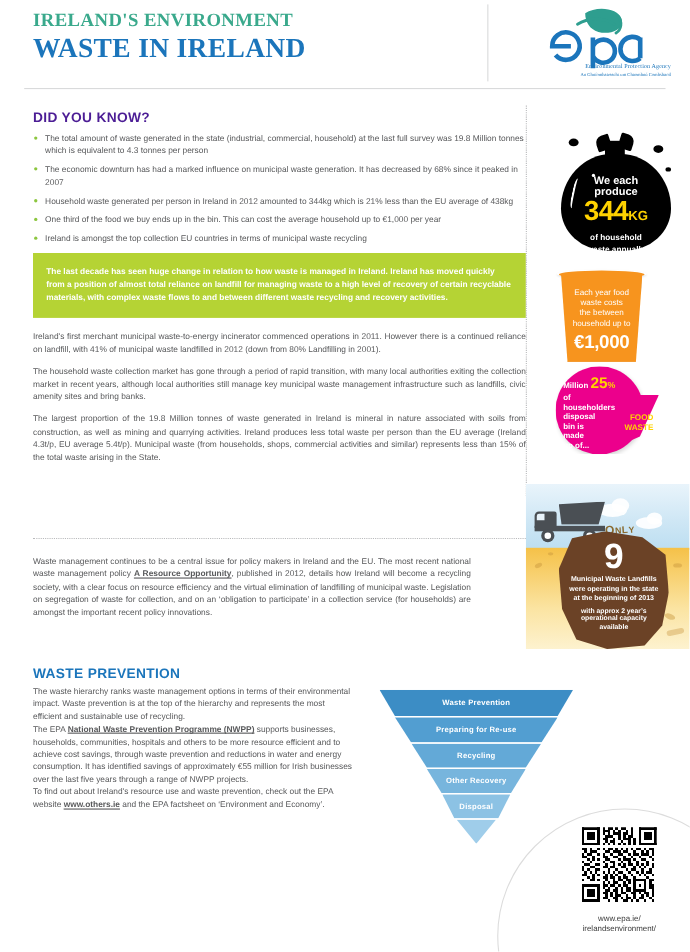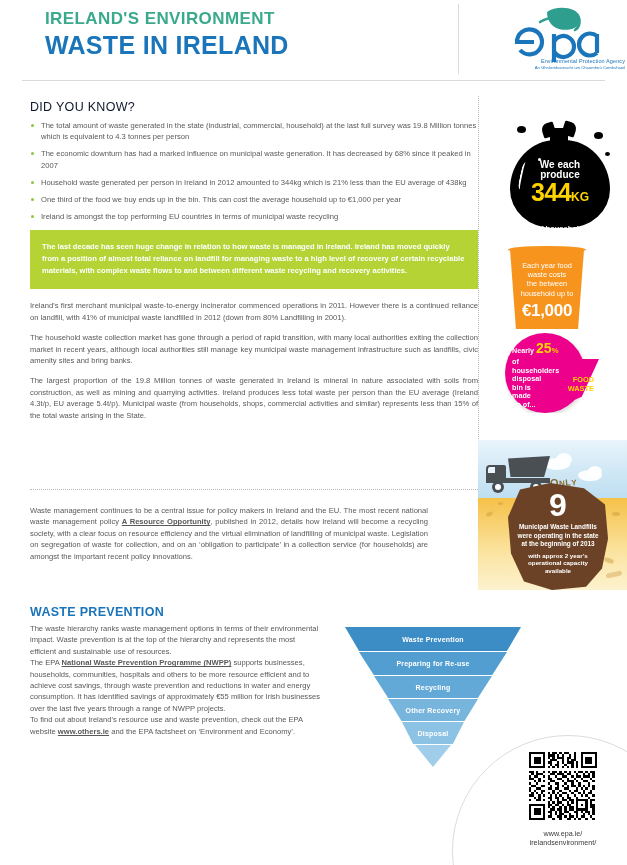--- a/index.html
+++ b/index.html
@@ -5,39 +5,39 @@
   html,body{margin:0;padding:0;}
   body{
     width:627px;height:865px;overflow:hidden;position:relative;
     background:#ffffff;
     font-family:"Liberation Sans", sans-serif;
     color:#58595b;
   }
   .page{position:absolute;inset:0;width:627px;height:865px;background:#fff;}
 
   
-  .header{position:absolute;left:15px;top:0;width:549px;height:78px;}
+  .header{position:absolute;left:0;top:0;width:549px;height:78px;font-family:Liberation Serif, serif;}
   .hdr-title-wrap{position:absolute;left:30px;top:8px;}
   .hdr-line1{font-size:17px;font-weight:bold;letter-spacing:.4px;color:#3aa98c;
     line-height:22px;font-stretch:condensed;}
   .hdr-line2{font-size:25px;font-weight:bold;letter-spacing:.3px;color:#1b75bb;
     line-height:28px;margin-top:1px;}
   .hdr-sep{position:absolute;left:443px;top:4px;width:1px;height:70px;background:#d9dadb;}
 
   
   .epa-logo{position:absolute;left:470px;top:6px;width:140px;height:70px;}
   .epa-txt{position:absolute;left:16px;top:52px;width:124px;text-align:right;}
   .epa-txt .l1{font-size:5.5px;color:#1b75bb;letter-spacing:.1px;line-height:7px;}
   .epa-txt .l2{font-size:4.2px;color:#1b75bb;line-height:6px;}
 
   .hdr-rule{position:absolute;left:22px;top:80px;width:583px;height:1px;background:#d9dadb;}
 
   
   .col-main{position:absolute;left:30px;top:100px;width:448px;}
-  h2.sec-green{font-size:12.5px;font-weight:normal;color:#0f172a;letter-spacing:.3px;margin:0 0 6px 0;}
+  h2.sec-green{font-size:12.5px;font-weight:bold;color:#4c1d95;letter-spacing:.3px;margin:0 0 6px 0;}
   h2.sec-orange{font-size:12.5px;font-weight:bold;color:#f15a24;letter-spacing:.3px;margin:0 0 6px 0;}
   h2.sec-blue{font-size:12.5px;font-weight:bold;color:#1b75bb;letter-spacing:.3px;margin:0 0 4px 0;}
 
   ul.dyk{list-style:none;margin:0;padding:0;}
   ul.dyk li{position:relative;padding-left:11px;font-size:7.6px;line-height:11.2px;
     margin-bottom:6px;color:#58595b;}
   ul.dyk li::before{content:"";position:absolute;left:1px;top:4px;width:3px;height:3px;
     background:#8cc63f;border-radius:50%;}
 
   .callout{margin-top:8px;background:#b5d334;color:#ffffff;font-weight:bold;
@@ -68,21 +68,21 @@
     border-left:2px solid #fff;border-radius:40%;transform:rotate(12deg);}
   .bag-dot-a{position:absolute;left:30px;top:36px;width:3px;height:3px;background:#fff;border-radius:50%;}
   .spk{position:absolute;background:#000;border-radius:50%;}
   .spk.s1{left:9px;top:4px;width:9px;height:7px;}
   .spk.s2{left:86px;top:10px;width:9px;height:7px;}
   .spk.s3{left:97px;top:30px;width:5px;height:4px;}
   .bag-text{position:absolute;left:0;top:38px;width:104px;text-align:center;color:#fff;}
   .bag-t1{font-size:10px;font-weight:bold;line-height:10px;}
   .bag-big{font-size:25px;font-weight:bold;color:#ffd200;line-height:25px;letter-spacing:-.5px;}
   .bag-big .kg{font-size:12px;letter-spacing:0;}
-  .bag-t2{font-size:7.5px;font-weight:bold;line-height:9px;margin-top:14px;}
+  .bag-t2{font-size:7.5px;font-weight:bold;line-height:9px;margin-top:2px;}
 
   
   .cup{position:absolute;left:510px;top:249px;width:74px;height:80px;
     background:#f7941e;color:#fff;text-align:center;
     clip-path:polygon(0% 0%,100% 0%,92% 100%,8% 100%);
     box-shadow:2px 3px 5px rgba(0,0,0,.18);}
   .cup-rim{position:absolute;left:506px;top:245px;width:82px;height:8px;
     background:#fff;border-radius:50%;box-shadow:0 1px 2px rgba(0,0,0,.10);}
   .cup-lip{position:absolute;left:508px;top:246px;width:78px;height:7px;
     background:#f7941e;border-radius:50%;}
@@ -205,39 +205,39 @@
   </div>
   <div class="hdr-rule"></div>
 
   <div class="col-main">
     <h2 class="sec-green">DID YOU KNOW?</h2>
     <ul class="dyk">
       <li>The total amount of waste generated in the state (industrial, commercial, household) at the last full survey was 19.8 Million tonnes which is equivalent to 4.3 tonnes per person</li>
       <li>The economic downturn has had a marked influence on municipal waste generation. It has decreased by 68% since it peaked in 2007</li>
       <li>Household waste generated per person in Ireland in 2012 amounted to 344kg which is 21% less than the EU average of 438kg</li>
       <li>One third of the food we buy ends up in the bin. This can cost the average household up to €1,000 per year</li>
-      <li>Ireland is amongst the top performing EU countries in terms of municipal waste recycling</li>
+      <li>Ireland is amongst the top collection EU countries in terms of municipal waste recycling</li>
     </ul>
     <div class="callout">The last decade has seen huge change in relation to how waste is managed in Ireland. Ireland has moved quickly from a position of almost total reliance on landfill for managing waste to a high level of recovery of certain recyclable materials, with complex waste flows to and between different waste recycling and recovery activities.</div>
 
     <p class="body-para first">Ireland's first merchant municipal waste-to-energy incinerator commenced operations in 2011. However there is a continued reliance on landfill, with 41% of municipal waste landfilled in 2012 (down from 80% Landfilling in 2001).</p>
     <p class="body-para">The household waste collection market has gone through a period of rapid transition, with many local authorities exiting the collection market in recent years, although local authorities still manage key municipal waste management infrastructure such as landfills, civic amenity sites and bring banks.</p>
     <p class="body-para">The largest proportion of the 19.8 Million tonnes of waste generated in Ireland is mineral in nature associated with soils from construction, as well as mining and quarrying activities. Ireland produces less total waste per person than the EU average (Ireland 4.3t/p, EU average 5.4t/p). Municipal waste (from households, shops, commercial activities and similar) represents less than 15% of the total waste arising in the State.</p>
   </div>
 
   <div class="dotted-v"></div>
   <div class="dotted-h" style="top:489px;"></div>
 
   <div class="col-policy">
     <p class="body-para" style="margin-top:0"><span>Waste management continues to be a central issue for policy makers in Ireland and the EU. The most recent national waste management policy </span><a class="ul-link" href="#">A Resource Opportunity</a><span>, published in 2012, details how Ireland will become a recycling society, with a clear focus on resource efficiency and the virtual elimination of landfilling of municipal waste. Legislation on segregation of waste for collection, and on an ‘obligation to participate’ in a collection service (for households) are amongst the important recent policy innovations.</span></p>
   </div>
 
   <div class="col-prevent">
     <h2 class="sec-blue">WASTE PREVENTION</h2>
-    <p class="body-para" style="margin-top:0;text-align:left">The waste hierarchy ranks waste management options in terms of their environmental impact. Waste prevention is at the top of the hierarchy and represents the most efficient and sustainable use of resources.</p>
+    <p class="body-para" style="margin-top:0;text-align:left">The waste hierarchy ranks waste management options in terms of their environmental impact. Waste prevention is at the top of the hierarchy and represents the most efficient and sustainable use of recycling.</p>
     <p class="body-para" style="margin-top:0;text-align:left"><span>The EPA </span><a class="ul-link" href="#">National Waste Prevention Programme (NWPP)</a><span> supports businesses, households, communities, hospitals and others to be more resource efficient and to achieve cost savings, through waste prevention and reductions in water and energy consumption. It has identified savings of approximately €55 million for Irish businesses over the last five years through a range of NWPP projects.</span></p>
     <p class="body-para" style="margin-top:0;text-align:left"><span>To find out about Ireland's resource use and waste prevention, check out the EPA website </span><a class="ul-link" href="#">www.others.ie</a><span> and the EPA factsheet on ‘Environment and Economy’.</span></p>
   </div>
 
   <div class="binbag">
     <div class="spk s1"></div>
     <div class="spk s2"></div>
     <div class="spk s3"></div>
     <div class="bag-tie1"></div>
     <div class="bag-tie2"></div>
@@ -263,21 +263,21 @@
       <div>household up to</div>
       <div class="cup-big">€1,000</div>
     </div>
   </div>
   <div class="cup-lip"></div>
 
   <div class="pie">
     <div class="pie-main"></div>
     <div class="pie-slice-inner"></div>
     <div class="pie-txt">
-      <span>Nearly </span><span class="pct">25</span><span class="pct"><small>%</small></span>
+      <span>Million </span><span class="pct">25</span><span class="pct"><small>%</small></span>
       <div>of householders</div>
       <div>disposal</div>
       <div>bin is</div>
       <div>made</div>
       <div>up of...</div>
     </div>
     <div class="pie-label">
       <div>FOOD</div>
       <div>WASTE</div>
     </div>

